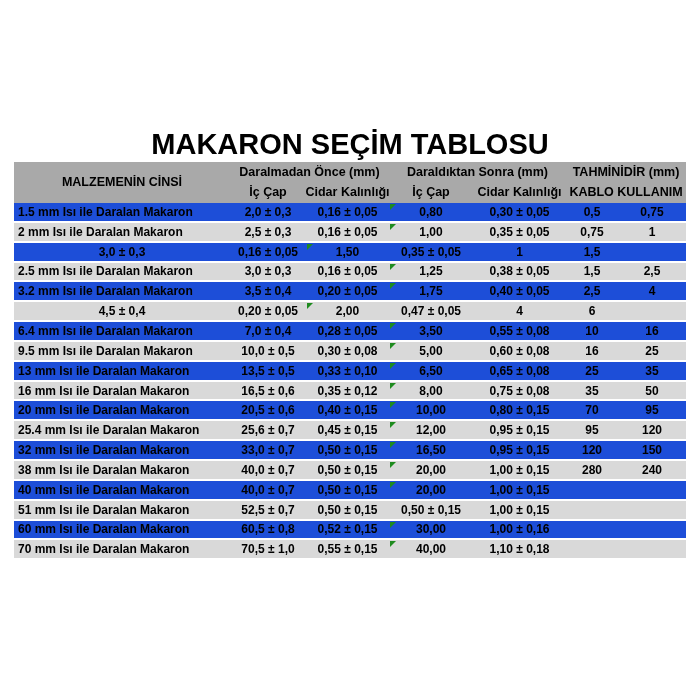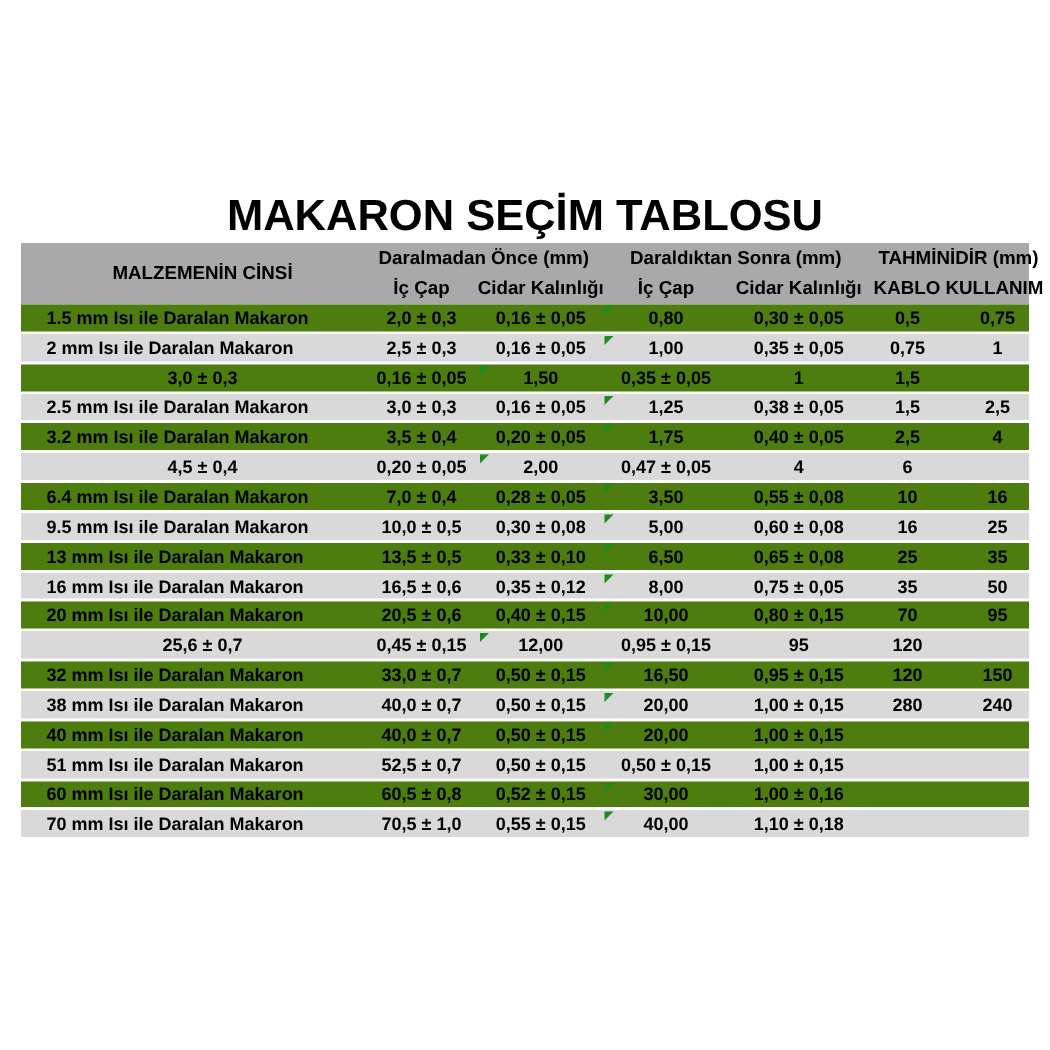--- a/index.html
+++ b/index.html
@@ -15,21 +15,20 @@
     position:absolute; top:128px; left:0; width:100%;
     text-align:center; font-size:29px; font-weight:bold; line-height:32px;
     white-space:nowrap;
   }
 
   .table { position:absolute; left:14px; top:162px; width:672px; }
 
   .grid-cols {
     display:grid;
     grid-template-columns:216px 76px 83px 84px 93px 52px 68px;
-    padding-left:13px;
   }
 
   .thead {
     grid-template-rows:21px 20px;
     background:var(--header-bg,#a9a9a9);
     font-size:12.5px; font-weight:bold;
   }
   .th {
     display:flex; align-items:center; justify-content:center;
     text-align:center; white-space:nowrap; line-height:1.1;
@@ -41,21 +40,21 @@
   .th-sub-b-ic    { grid-row:2; grid-column:2; }
   .th-sub-b-cidar { grid-row:2; grid-column:3; }
   .th-sub-a-ic    { grid-row:2; grid-column:4; }
   .th-sub-a-cidar { grid-row:2; grid-column:5; }
   .th-kablo       { grid-row:2; grid-column:6/8; }
 
   .row {
     height:19.85px;
     border-bottom:2px solid #fff;
     font-size:12px; font-weight:bold;
-    background:#4d7c0f;
+    background:#1d4ed8;
   }
   .row.stripe { background:var(--stripe-bg,#d9d9d9); }
   .cell {
     display:flex; align-items:center; justify-content:center;
     position:relative; white-space:nowrap; overflow:visible;
   }
   .cell.material { justify-content:flex-start; padding-left:4px; }
   .tri {
     position:absolute; top:1px; left:1px;
     width:0; height:0;
@@ -182,36 +181,37 @@
     <div class="cell">25</div>
     <div class="cell">35</div>
   </div>
         <div class="row grid-cols stripe">
     <div class="cell material">16 mm Isı ile Daralan Makaron</div>
     <div class="cell">16,5 ± 0,6</div>
     <div class="cell">0,35 ± 0,12</div>
     <div class="cell">
       <span class="tri"></span>
     8,00</div>
-    <div class="cell">0,75 ± 0,05</div>
+    <div class="cell">0,75 ± 0,08</div>
     <div class="cell">35</div>
     <div class="cell">50</div>
   </div>
         <div class="row grid-cols">
     <div class="cell material">20 mm Isı ile Daralan Makaron</div>
     <div class="cell">20,5 ± 0,6</div>
     <div class="cell">0,40 ± 0,15</div>
     <div class="cell">
       <span class="tri"></span>
     10,00</div>
     <div class="cell">0,80 ± 0,15</div>
     <div class="cell">70</div>
     <div class="cell">95</div>
   </div>
         <div class="row grid-cols stripe">
+    <div class="cell material">25.4 mm Isı ile Daralan Makaron</div>
     <div class="cell">25,6 ± 0,7</div>
     <div class="cell">0,45 ± 0,15</div>
     <div class="cell">
       <span class="tri"></span>
     12,00</div>
     <div class="cell">0,95 ± 0,15</div>
     <div class="cell">95</div>
     <div class="cell">120</div>
   </div>
         <div class="row grid-cols">

